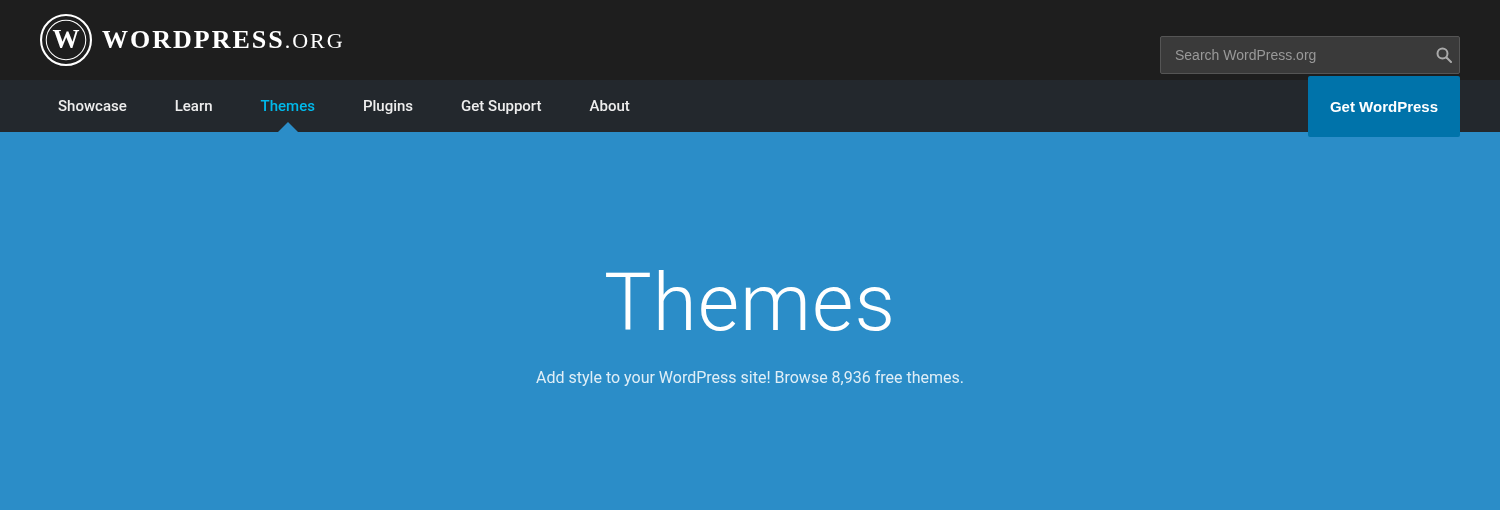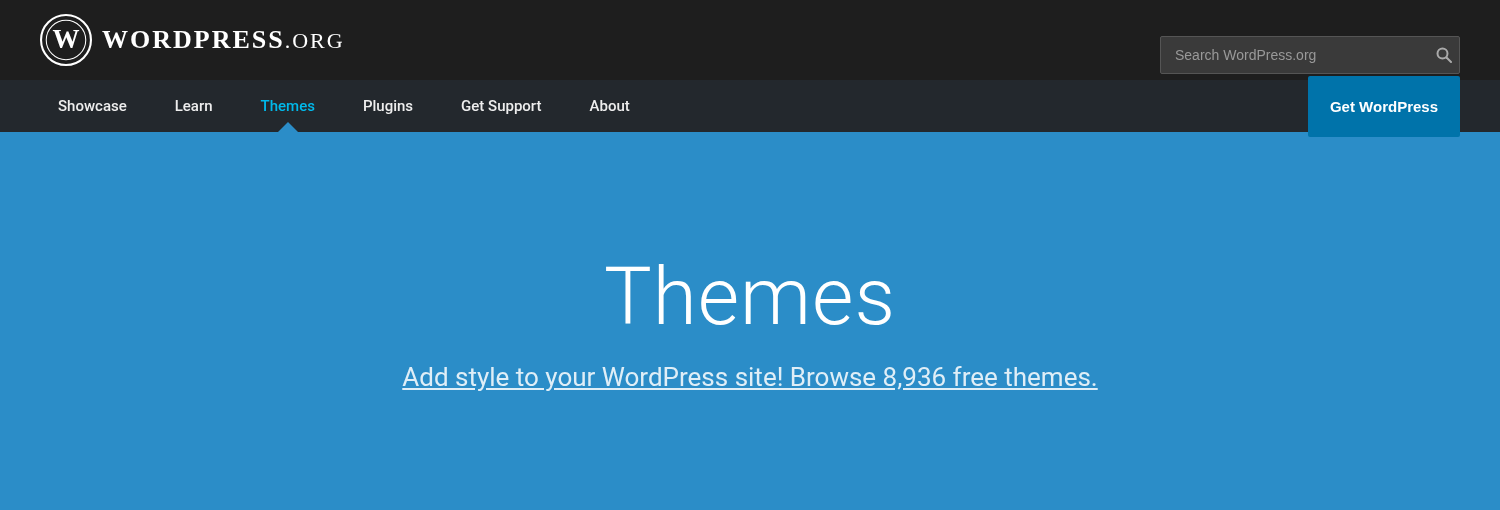--- a/index.html
+++ b/index.html
@@ -172,23 +172,22 @@
 
     .hero-title {
       color: #ffffff;
       font-size: 80px;
       font-weight: 300;
       letter-spacing: 1px;
     }
 
     .hero-subtitle {
       color: rgba(255,255,255,0.85);
-      font-size: 26px;
+      font-size: 16px;
       font-weight: 400;
-      text-decoration: underline;
     }
   </style>
 </head>
 <body>
 
 <header class="header">
   <a class="logo-area" href="#">
 
     <svg class="wp-logo" viewBox="0 0 100 100" xmlns="http://www.w3.org/2000/svg">
       <circle cx="50" cy="50" r="48" fill="none" stroke="white" stroke-width="4"></circle>

